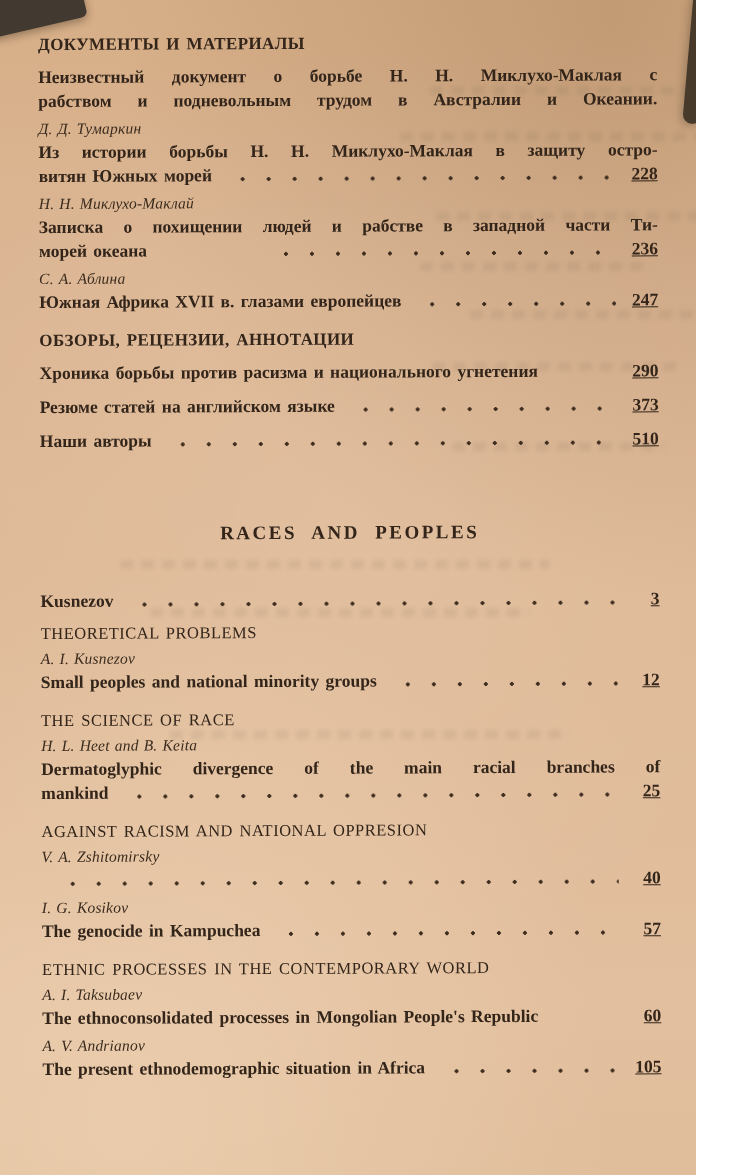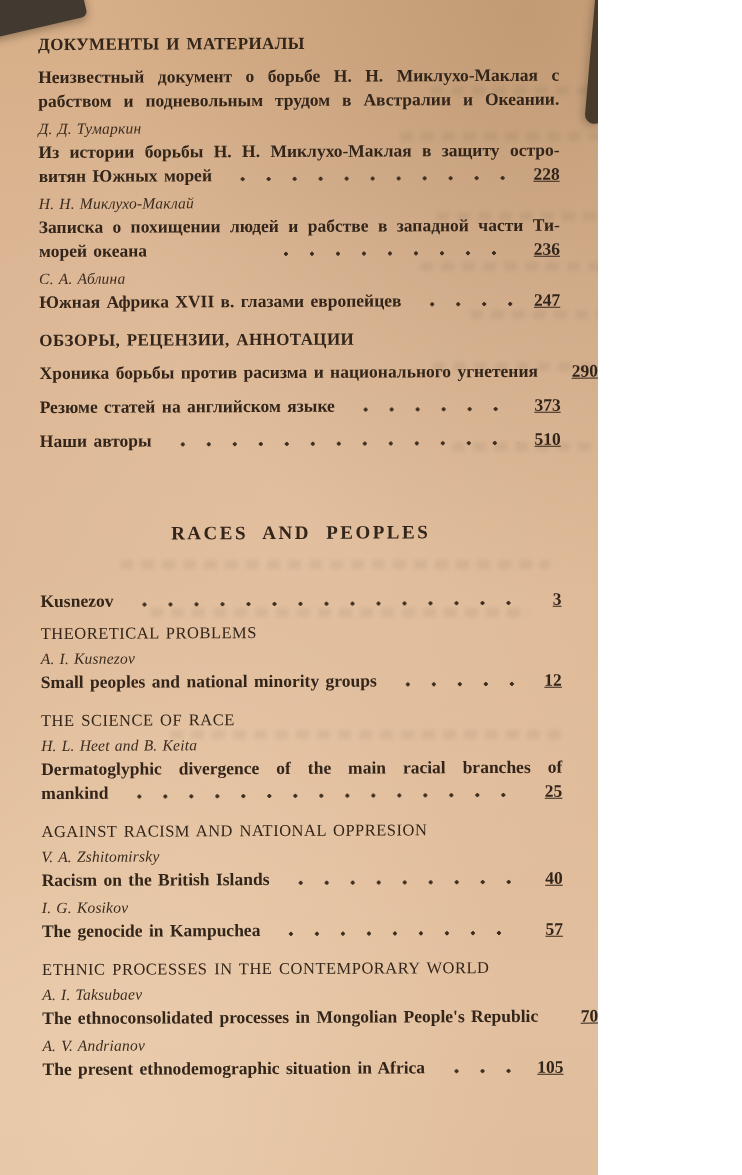--- a/index.html
+++ b/index.html
@@ -1,21 +1,21 @@
 <!DOCTYPE html>
 <html><head>
 <meta charset="utf-8">
 <style>
   html,body{margin:0;padding:0;}
   body{
     width:742px;height:1175px;overflow:hidden;
     font-family:"Liberation Serif","DejaVu Serif",serif;
   }
   .scan{
-    position:relative;width:598px;height:1175px;overflow:hidden;
+    position:relative;width:696px;height:1175px;overflow:hidden;
     background:
       radial-gradient(120% 80% at 18% 96%, rgba(255,238,210,0.30), rgba(255,238,210,0) 60%),
       radial-gradient(130% 90% at 88% 2%, rgba(112,74,38,0.20), rgba(112,74,38,0) 55%),
       radial-gradient(90% 60% at 50% 45%, rgba(255,246,226,0.10), rgba(255,246,226,0) 70%),
       linear-gradient(180deg,#d6ae87 0%,#dcb694 22%,#dfba98 55%,#e2bf9e 85%,#e0bd9b 100%);
     background-color:#dcb694;
   }
   
   .corner-tl{
     position:absolute;top:-16px;left:-34px;width:118px;height:46px;
@@ -181,41 +181,40 @@
           <span class="t">mankind</span>
           <span class="leader dots"></span>
           <span class="pg">25</span>
         </div>
       </div>
 
       <h2 class="sec-heading mt">AGAINST RACISM AND NATIONAL OPPRESION</h2>
       <div class="author">V. A. Zshitomirsky</div>
       <div class="entry">
         <div class="row">
-          <span class="t">Racism on the British Islands</span>
           <span class="leader dots"></span>
           <span class="pg">40</span>
         </div>
       </div>
       <div class="author">I. G. Kosikov</div>
       <div class="entry">
         <div class="row">
           <span class="t">The genocide in Kampuchea</span>
           <span class="leader dots"></span>
           <span class="pg">57</span>
         </div>
       </div>
 
       <h2 class="sec-heading mt">ETHNIC PROCESSES IN THE CONTEMPORARY WORLD</h2>
       <div class="author">A. I. Taksubaev</div>
       <div class="entry">
         <div class="row">
           <span class="t">The ethnoconsolidated processes in Mongolian People's Republic</span>
           <span class="leader"></span>
-          <span class="pg">70</span>
+          <span class="pg">60</span>
         </div>
       </div>
       <div class="author">A. V. Andrianov</div>
       <div class="entry">
         <div class="row">
           <span class="t">The present ethnodemographic situation in Africa</span>
           <span class="leader dots"></span>
           <span class="pg">105</span>
         </div>
       </div>

